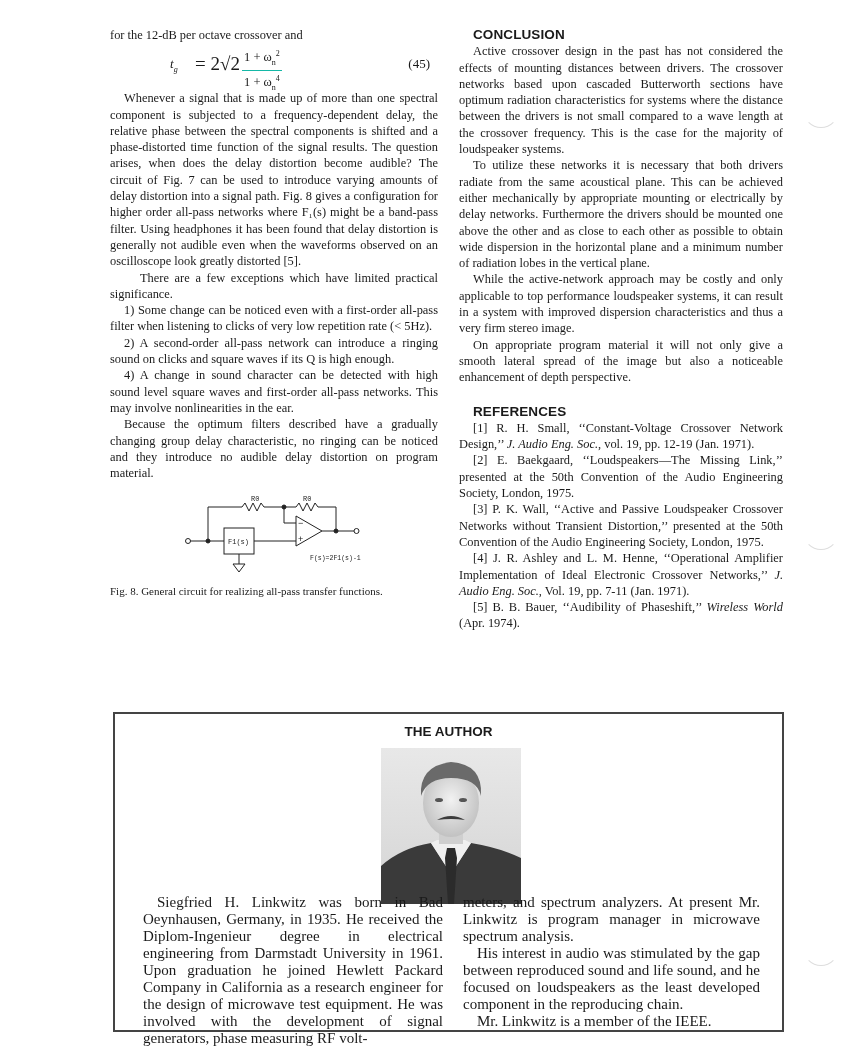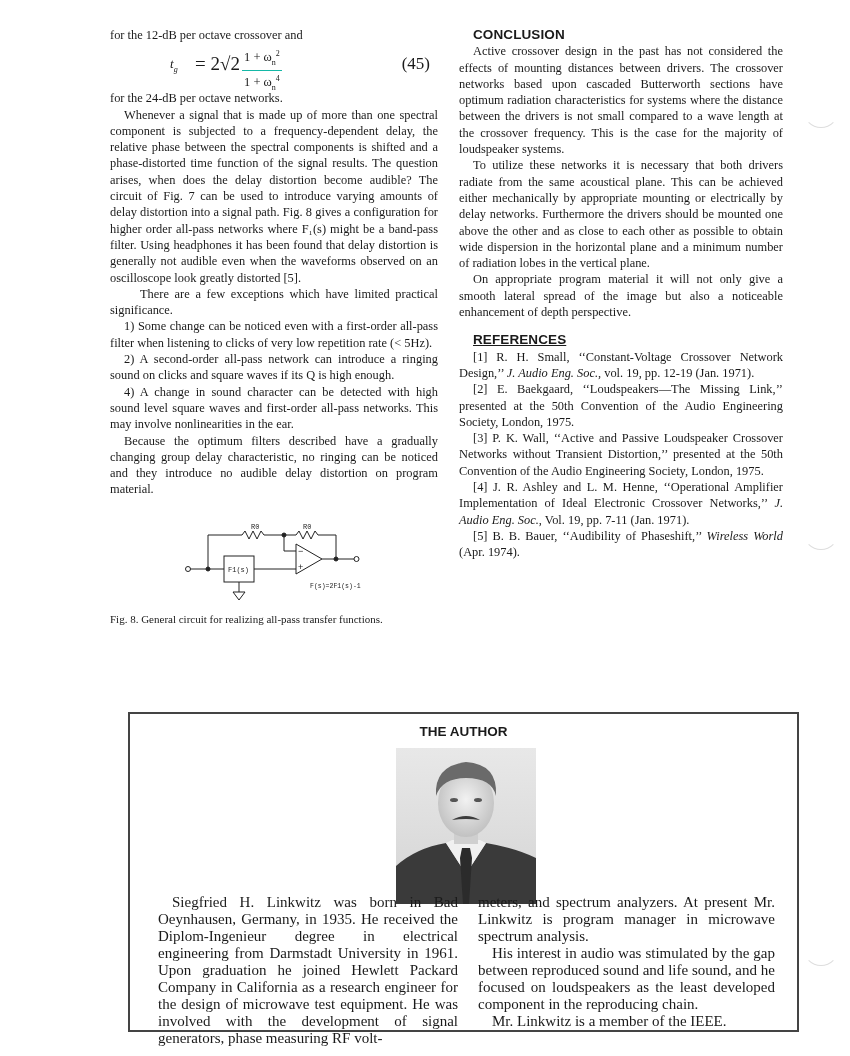--- a/index.html
+++ b/index.html
@@ -17,29 +17,29 @@
   .heading {
     font-family: "Liberation Sans", "DejaVu Sans", sans-serif;
     font-weight: bold; font-size: 13.5px; letter-spacing: 0.1px;
     margin: 0 0 9px 0; text-indent: 0;
   }
   .eq { position: relative; height: 44px; margin: 1px 0 2px 0; }
   .eq .lhs { position: absolute; left: 60px; top: 12px; font-style: italic; font-size: 13px; }
   .eq .coef { position: absolute; left: 85px; top: 12px; font-size: 19px; }
   .eq .frac { position: absolute; left: 132px; top: 2px; text-align: center; font-size: 12.5px; line-height: 15px; }
   .eq .frac .num { border-bottom: 1px solid #14b8a6; padding: 0 2px; }
-  .eq .num-label { position: absolute; right: 8px; top: 12px; font-size: 17px; }
+  .eq .num-label { position: absolute; right: 8px; top: 12px; font-size: 13px; }
   .eq sup { font-size: 8px; }
   .eq sub { font-size: 8px; }
   .refs p { text-indent: 14px; }
-  .figure { position: relative; height: 95px; margin-top: 18px; }
+  .figure { position: relative; height: 95px; margin-top: 7px; }
   .figcap { font-size: 11px; margin-top: 4px; text-indent: 0 !important; }
   #author-box {
     position: absolute; left: 113px; top: 712px; width: 671px; height: 320px;
-    border: 2px solid #444; box-sizing: border-box; margin-left: 15px;
+    border: 2px solid #444; box-sizing: border-box;
   }
   #author-title {
     position: absolute; left: 0; width: 100%; top: 10px; text-align: center;
     font-family: "Liberation Sans", "DejaVu Sans", sans-serif; font-weight: bold; font-size: 13.5px;
   }
   #author-photo { position: absolute; left: 266px; top: 34px; width: 140px; height: 156px; }
   .bio { position: absolute; top: 180px; font-size: 15px; line-height: 17px; text-align: justify; }
   .bio p { margin: 0; text-indent: 14px; }
   .bio p.noind { text-indent: 0; }
   #bio-left { left: 28px; width: 300px; }
@@ -55,21 +55,20 @@
   <div class="eq">
     <span class="lhs"><span>t</span><sub>g</sub></span>
     <span class="coef">= 2√2</span>
     <span class="frac">
       <div class="num"><span>1 + ω</span><sub>n</sub><sup>2</sup></div>
       <div class="den"><span>1 + ω</span><sub>n</sub><sup>4</sup></div>
     </span>
     <span class="num-label">(45)</span>
   </div>
 
-  <p class="noind">for the 24-dB per octave networks.</p>
   <p>Whenever a signal that is made up of more than one spectral component is subjected to a frequency-dependent delay, the relative phase between the spectral components is shifted and a phase-distorted time function of the signal results. The question arises, when does the delay distortion become audible? The circuit of Fig. 7 can be used to introduce varying amounts of delay distortion into a signal path. Fig. 8 gives a configuration for higher order all-pass networks where F₁(s) might be a band-pass filter. Using headphones it has been found that delay distortion is generally not audible even when the waveforms observed on an oscilloscope look greatly distorted [5].</p>
   <p class="ind2">There are a few exceptions which have limited practical significance.</p>
   <p>1) Some change can be noticed even with a first-order all-pass filter when listening to clicks of very low repetition rate (&lt; 5Hz).</p>
   <p>2) A second-order all-pass network can introduce a ringing sound on clicks and square waves if its Q is high enough.</p>
   <p>4) A change in sound character can be detected with high sound level square waves and first-order all-pass networks. This may involve nonlinearities in the ear.</p>
   <p>Because the optimum filters described have a gradually changing group delay characteristic, no ringing can be noticed and they introduce no audible delay distortion on program material.</p>
 
   <div class="figure">
     <svg width="328" height="95" viewBox="0 0 328 95">
       <g stroke="#222" stroke-width="1" fill="none">
@@ -114,23 +113,24 @@
       <text x="200" y="72" font-size="6.5" font-family="Liberation Mono, monospace" fill="#222">F(s)=2F1(s)-1</text>
     </svg>
   </div>
   <p class="figcap">Fig. 8. General circuit for realizing all-pass transfer functions.</p>
 </div>
 
 <div id="right-col" class="col">
   <p class="heading">CONCLUSION</p>
   <p>Active crossover design in the past has not considered the effects of mounting distances between drivers. The crossover networks based upon cascaded Butterworth sections have optimum radiation characteristics for systems where the distance between the drivers is not small compared to a wave length at the crossover frequency. This is the case for the majority of loudspeaker systems.</p>
   <p>To utilize these networks it is necessary that both drivers radiate from the same acoustical plane. This can be achieved either mechanically by appropriate mounting or electrically by delay networks. Furthermore the drivers should be mounted one above the other and as close to each other as possible to obtain wide dispersion in the horizontal plane and a minimum number of radiation lobes in the vertical plane.</p>
+  <p>While the active-network approach may be costly and only applicable to top performance loudspeaker systems, it can result in a system with improved dispersion characteristics and thus a very firm stereo image.</p>
   <p>On appropriate program material it will not only give a smooth lateral spread of the image but also a noticeable enhancement of depth perspective.</p>
 
-  <p class="heading" style="margin-top:12px;text-decoration:underline;">REFERENCES</p>
+  <p class="heading" style="margin-top:18px;">REFERENCES</p>
   <div class="refs">
     <p><span>[1] R. H. Small, ‘‘Constant-Voltage Crossover Network Design,’’ </span><i>J. Audio Eng. Soc.</i><span>, vol. 19, pp. 12-19 (Jan. 1971).</span></p>
     <p><span>[2] E. Baekgaard, ‘‘Loudspeakers—The Missing Link,’’ presented at the 50th Convention of the Audio Engineering Society, London, 1975.</span></p>
     <p><span>[3] P. K. Wall, ‘‘Active and Passive Loudspeaker Crossover Networks without Transient Distortion,’’ presented at the 50th Convention of the Audio Engineering Society, London, 1975.</span></p>
     <p><span>[4] J. R. Ashley and L. M. Henne, ‘‘Operational Amplifier Implementation of Ideal Electronic Crossover Networks,’’ </span><i>J. Audio Eng. Soc.</i><span>, Vol. 19, pp. 7-11 (Jan. 1971).</span></p>
     <p><span>[5] B. B. Bauer, ‘‘Audibility of Phaseshift,’’ </span><i>Wireless World</i><span> (Apr. 1974).</span></p>
   </div>
 </div>
 
 <div id="author-box">

